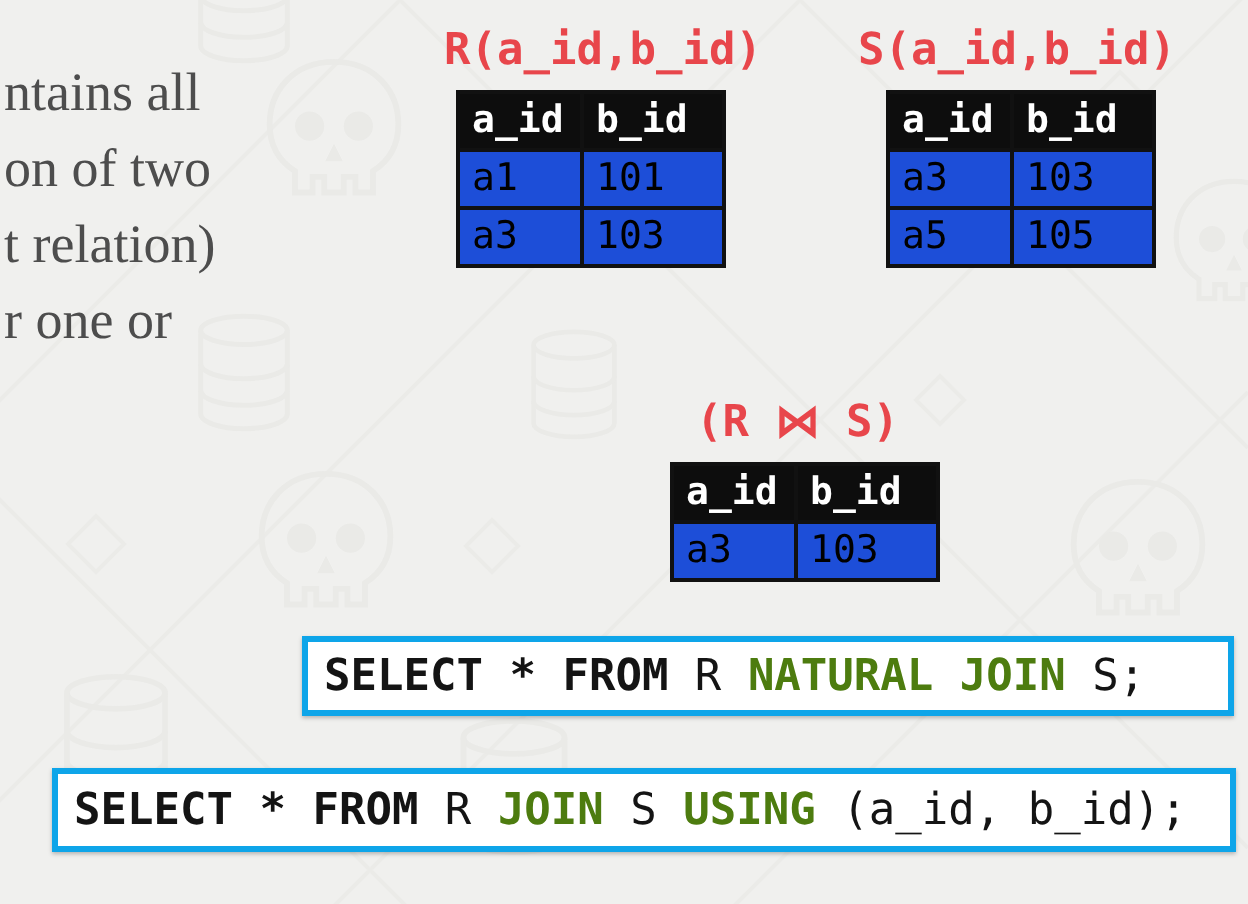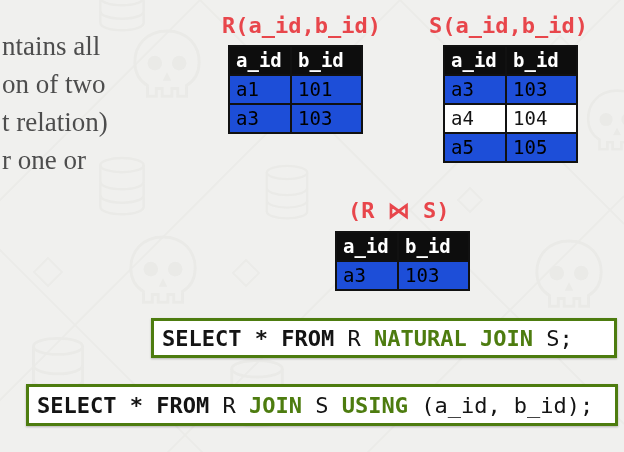--- a/index.html
+++ b/index.html
@@ -47,21 +47,21 @@
     background: #0d0d0d; color: #ffffff; font-weight: bold; height: 28px;
   }
   table.rel .c1 { width: 62px; margin-top: 36px; }
   table.rel .c2 { width: 71px; margin-top: 16px; }
   table.rel tr.alt td { background: #1d4ed8; }
   table.rel tr.plain td { background: #ffffff; }
 
   
   .query {
     position: absolute; background: #ffffff;
-    border: 3px solid #4d7c0f; box-shadow: 0 1px 2px rgba(0,0,0,.25);
+    border: 3px solid #0ea5e9; box-shadow: 0 1px 2px rgba(0,0,0,.25);
     display: flex; align-items: center; white-space: pre;
     font-size: 22px; padding: 0 8px; color: #141414;
   }
   .query-1 { left: 151px; top: 318px; width: 466px; height: 40px; }
   .query-2 { left: 26px;  top: 384px; width: 592px; height: 42px; }
   .kw   { font-weight: bold; color: #141414; }
   .red  { font-weight: bold; color: #4d7c0f; }
   .plain{ color: #141414; }
 </style>
 </head>
@@ -134,24 +134,20 @@
     <table class="rel tbl-s">
       <tbody>
           <tr>
         <th class="c1">a_id</th>
         <th class="c2">b_id</th>
       </tr>
       <tr class="alt">
         <td class="c1">a3</td>
         <td class="c2">103</td>
       </tr>
-      <tr class="plain">
-        <td class="c1">a4</td>
-        <td class="c2">104</td>
-      </tr>
       <tr class="alt">
         <td class="c1">a5</td>
         <td class="c2">105</td>
       </tr>
     </tbody>
       </table>
 
     <div class="rel-title title-join">(R ⋈ S)</div>
     <table class="rel tbl-join">
       <tbody>

